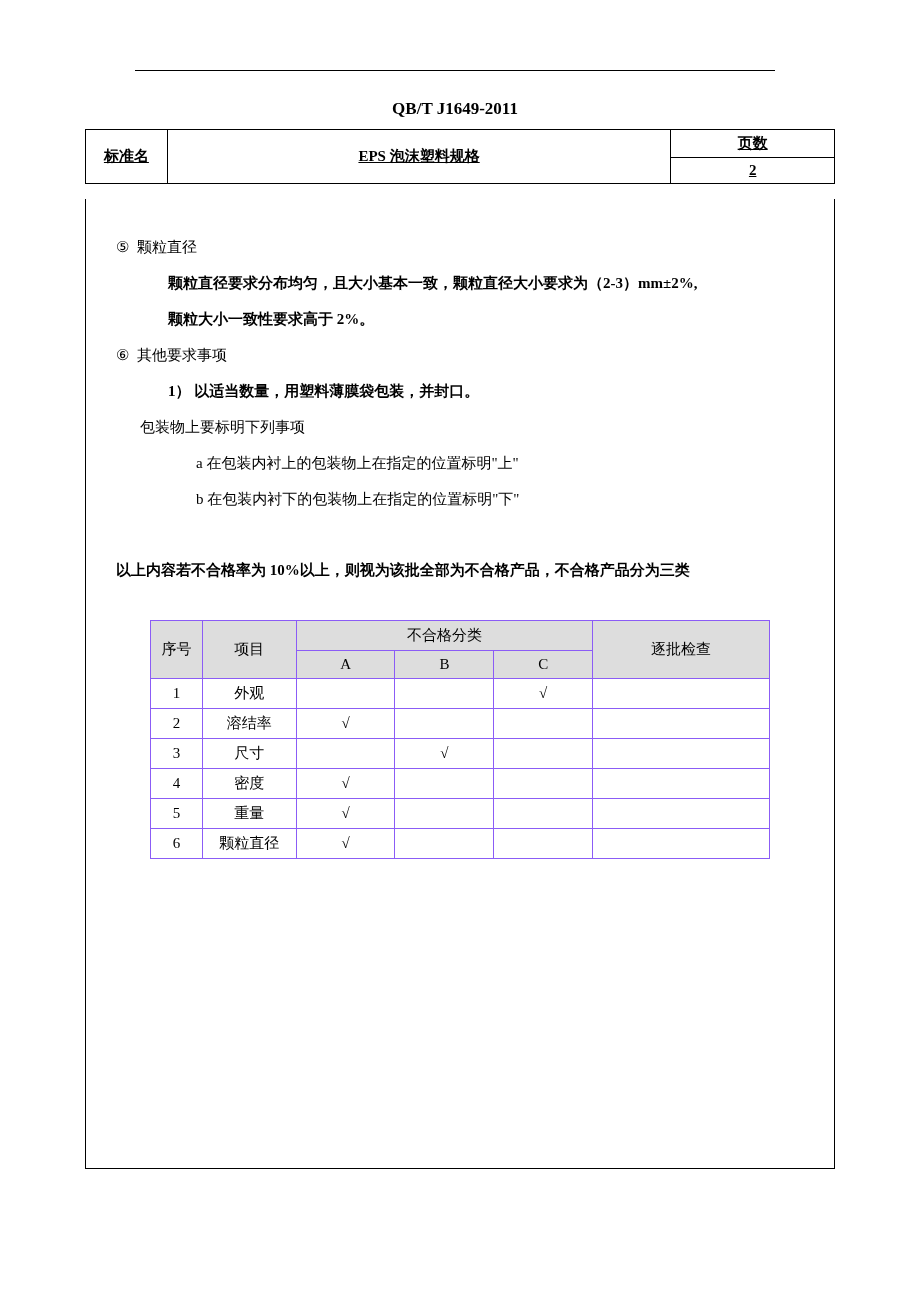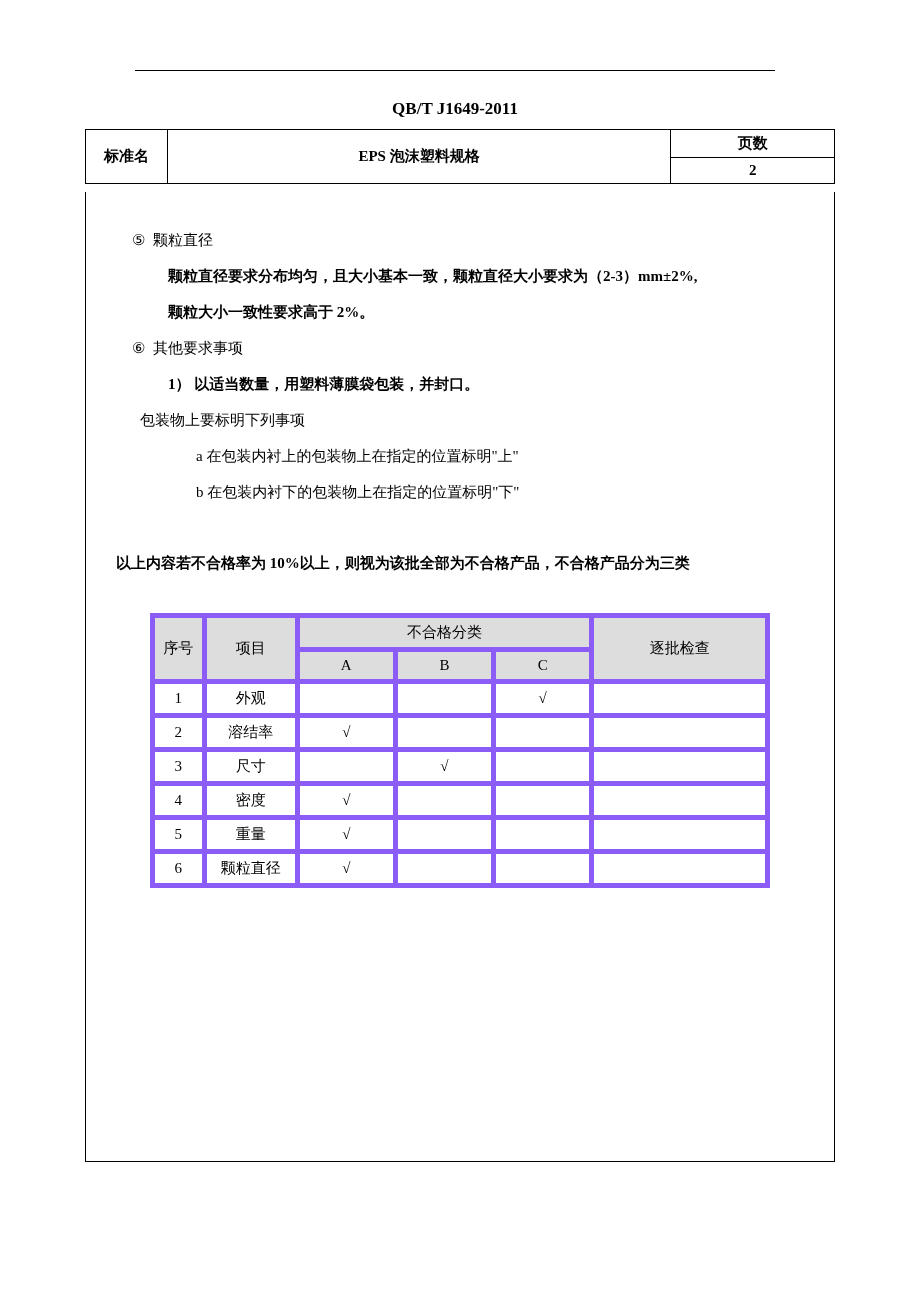--- a/index.html
+++ b/index.html
@@ -24,21 +24,22 @@
       text-align: center;
       font-family: "Times New Roman", serif;
       font-weight: bold;
       font-size: 17px;
       margin-bottom: 10px;
       padding-right: 10px;
     }
     .hdr-table {
       border-collapse: collapse;
       width: 100%;
-      margin-bottom: 8px;
+      margin-bottom: 15px;
+      text-decoration: underline;
     }
     .hdr-table td, .hdr-table th {
       border: 1.2px solid #000;
       font-size: 15px;
       text-align: center;
       padding: 4px 6px;
       font-weight: bold;
     }
     .hdr-table .std-name { width: 65px; }
     .hdr-table .title-cell { width: 400px; font-weight: bold; }
@@ -46,39 +47,39 @@
     .outer-frame {
       border: 1.2px solid #000;
       border-top: none;
       min-height: 970px;
       padding: 30px 22px 22px 22px;
     }
     .para {
       line-height: 2.4;
       font-size: 15px;
     }
-    .lvl1 { margin-left: 24px; }
+    .lvl1 { margin-left: 8px; }
     .lvl2 { margin-left: 60px; font-weight: bold; }
     .lvl3 { margin-left: 32px; }
     .lvl4 { margin-left: 88px; }
     .bottom-note {
       margin-top: 42px;
       margin-bottom: 38px;
       margin-left: 8px;
       line-height: 1.5;
       font-size: 15px;
       font-weight: bold;
     }
     .class-table {
       border-collapse: collapse;
       margin: 0 auto;
       width: 620px;
     }
     .class-table th, .class-table td {
-      border: 5px solid #8b5cf6;
+      border: 1px solid #8b5cf6;
       text-align: center;
       font-size: 15px;
       padding: 5px 4px;
       font-weight: normal;
     }
     .class-table thead th {
       background: #dddddd;
     }
     .class-table .col-idx { width: 50px; }
     .class-table .col-item { width: 90px; }

